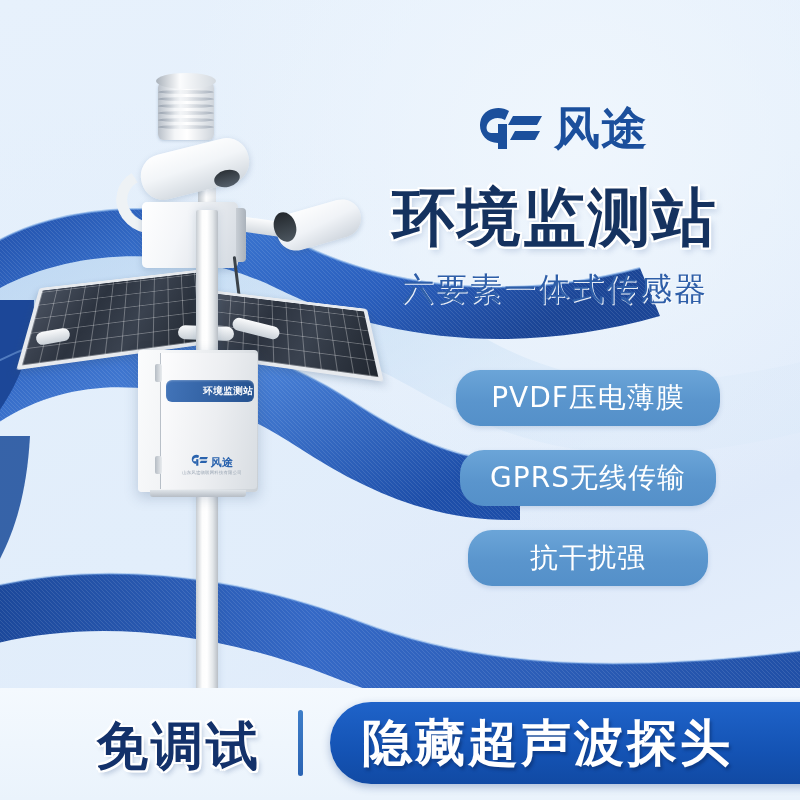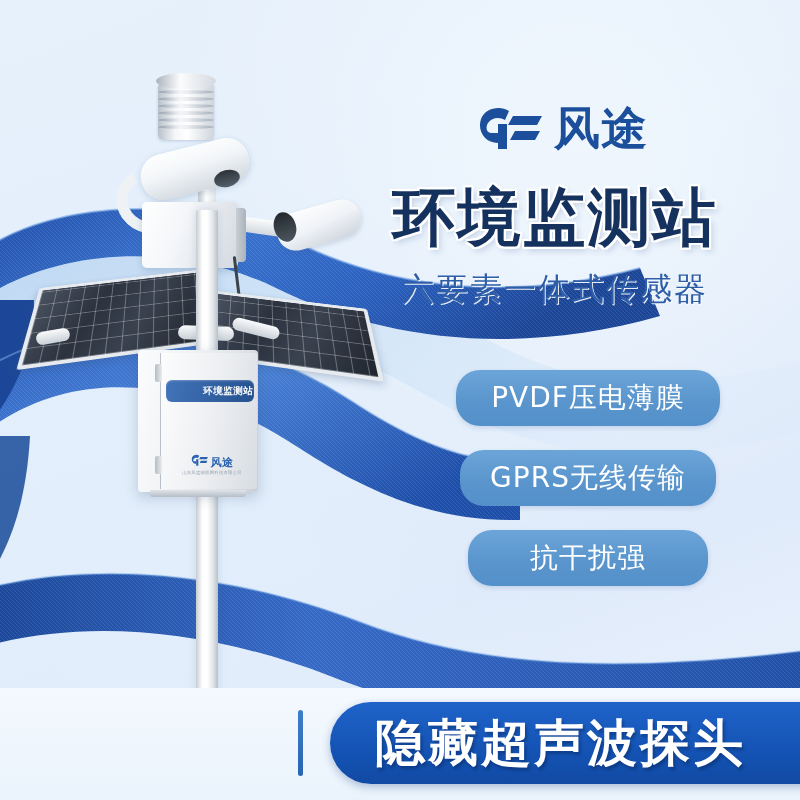--- a/index.html
+++ b/index.html
@@ -246,21 +246,21 @@
   }
   .banner-pill{
     position:absolute;left:330px;top:14px;width:480px;height:82px;
     background:linear-gradient(180deg,#1f63c9 0%,#1453b4 60%,#114aa4 100%);
     border-radius:41px 0 0 41px;
     box-shadow:0 3px 9px rgba(20,60,130,.3);
     display:flex;align-items:center;
   }
   .banner-pill span{
     color:#fff;font-size:50px;font-weight:700;letter-spacing:3px;
-    margin-left:45px;white-space:nowrap;
+    margin-left:32px;white-space:nowrap;
     font-family:Liberation Sans, sans-serif;
     text-shadow:2px 3px 3px rgba(8,38,90,.45);
   }
 </style>
 </head>
 <body>
 
 <div id="poster">
 
   <svg class="ribbon-layer" width="800" height="800" viewBox="0 0 800 800" aria-hidden="true">
@@ -382,19 +382,20 @@
   <div class="subhead">六要素一体式传感器</div>
 
   <div class="pills">
     <div class="pill pill-1">PVDF压电薄膜</div>
     <div class="pill pill-3">GPRS无线传输</div>
     <div class="pill pill-2">抗干扰强</div>
   </div>
 
   <div class="banner">
     <div class="banner-bg"></div>
+    <div class="banner-left">免调试</div>
     <div class="banner-div"></div>
     <div class="banner-pill">
       <span>隐藏超声波探头</span>
     </div>
   </div>
 
 </div>
 
 </body></html>

